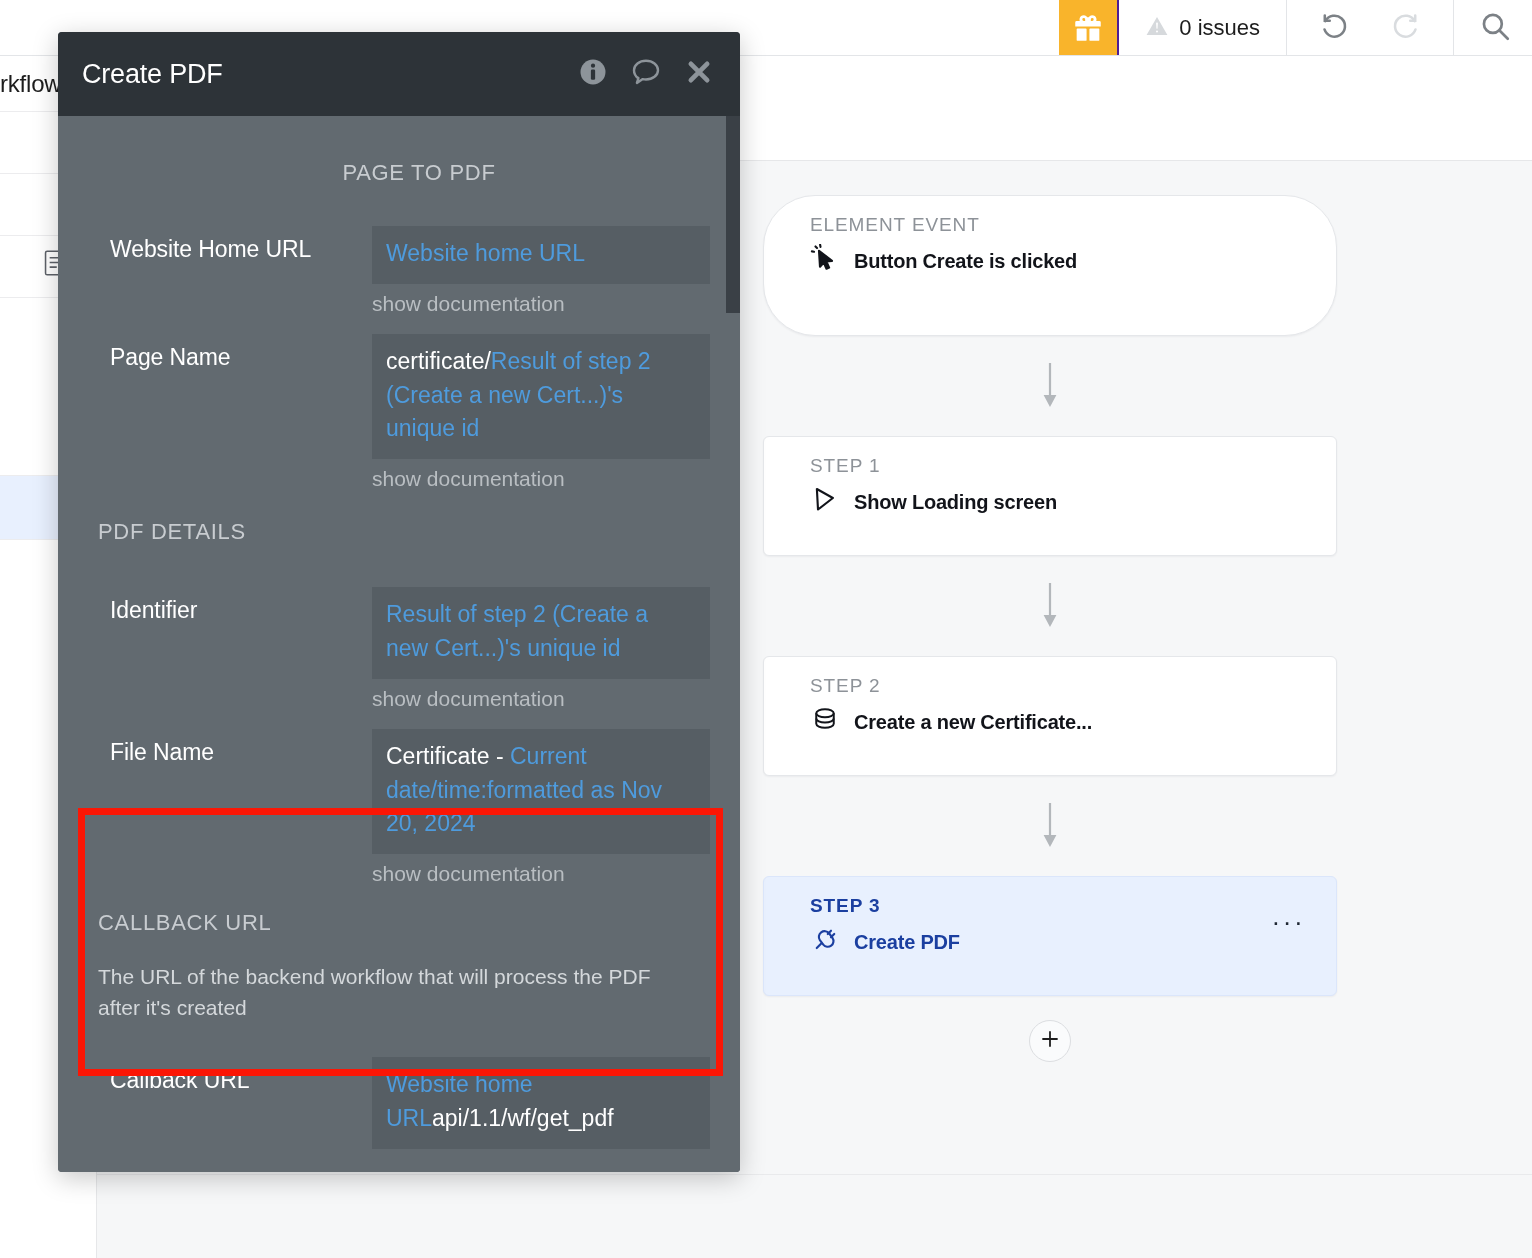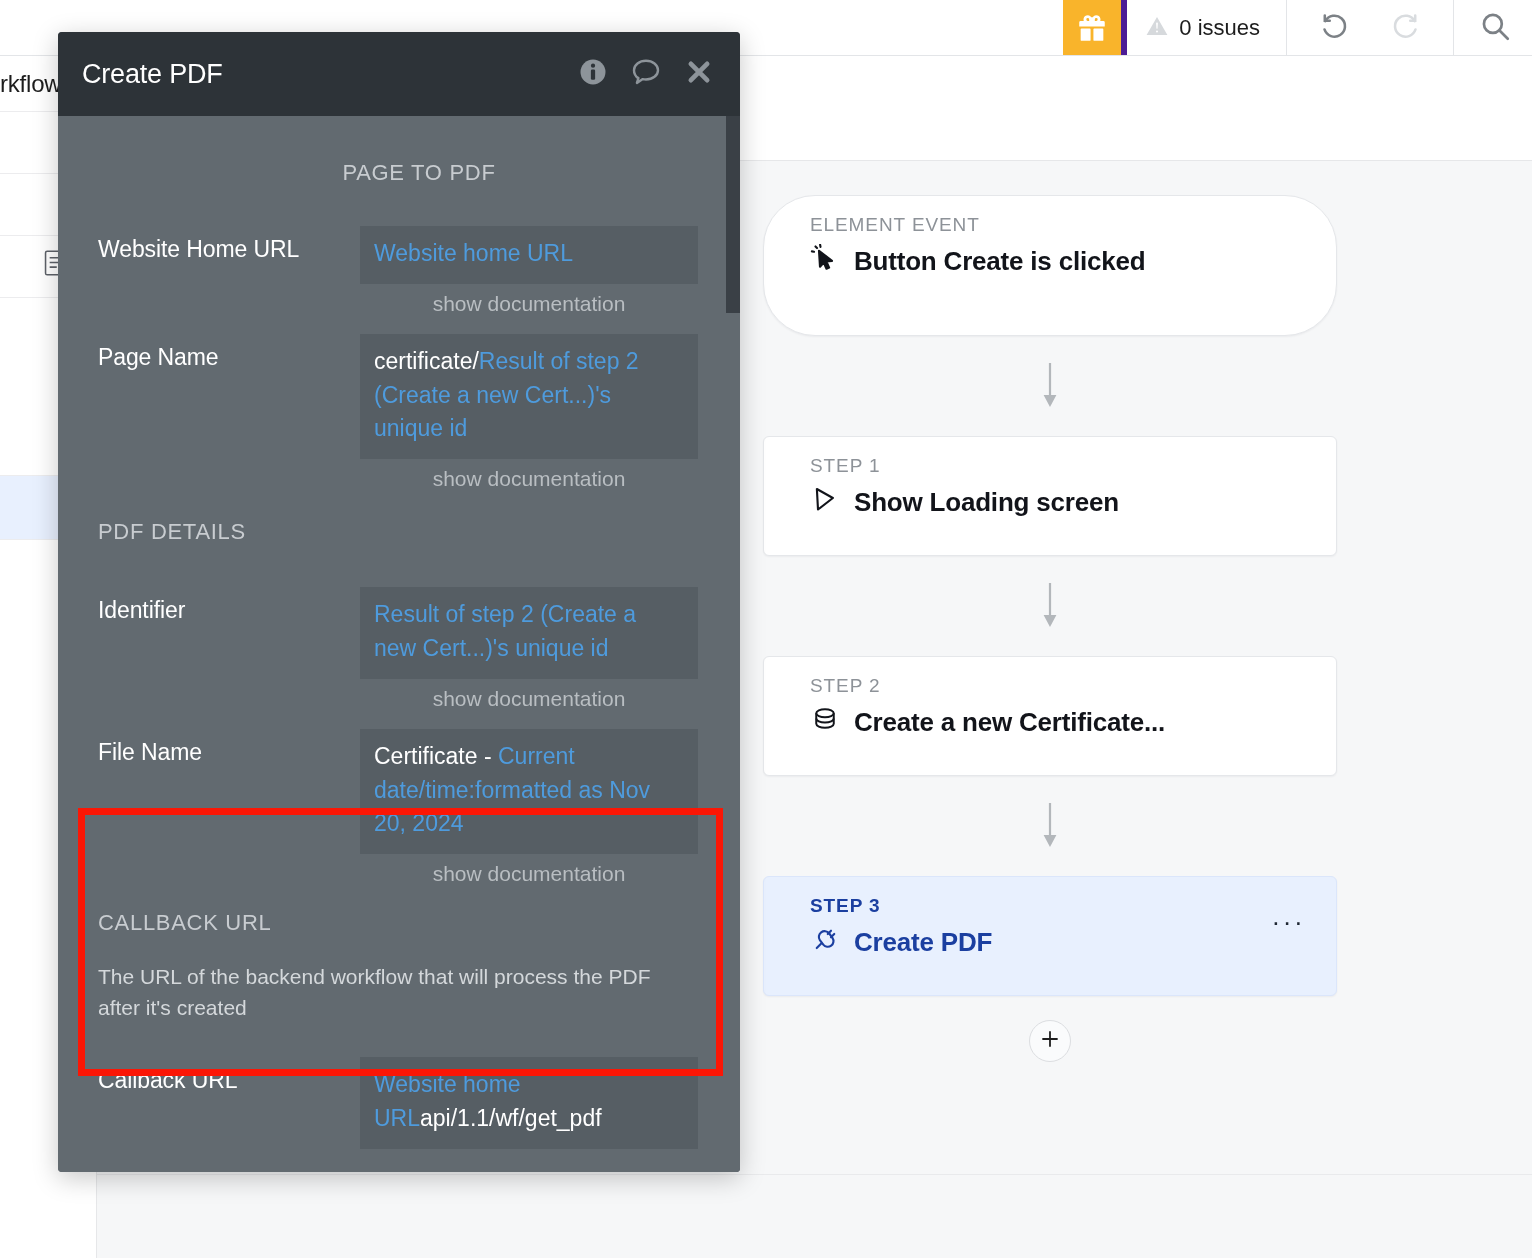--- a/index.html
+++ b/index.html
@@ -19,22 +19,22 @@
     position: absolute; left: 0; top: 0; width: 1532px; height: 56px;
     background: #ffffff; border-bottom: 1px solid #e3e5e8;
     display: flex; justify-content: flex-end; align-items: stretch;
   }
   .tb-gift {
     width: 58px; background: #f9b42b; display: flex;
     align-items: center; justify-content: center;
   }
   .tb-issues {
     display: flex; align-items: center; gap: 10px;
-    padding: 0 26px 0 18px; border-right: 1px solid #e3e5e8;
-    border-left: 6px solid #4c1d95;
+    padding: 0 26px 0 26px; border-right: 1px solid #e3e5e8;
+    border-left: 2px solid #4c1d95;
   }
   .tb-issues .lbl { font-size: 22px; color: #1d1d1d; }
   .tb-undoredo {
     display: flex; align-items: center; gap: 34px; padding: 0 30px;
     border-right: 1px solid #e3e5e8;
   }
   .tb-search { display: flex; align-items: center; padding: 0 20px 0 24px; }
 
   
   .leftcol {
@@ -83,21 +83,21 @@
   .card.selected {
     background: #e8f0fe; border-color: #dbe6fb;
   }
   .card .kicker {
     font-size: 19px; letter-spacing: 0.9px; color: #8d9298;
     font-weight: 400; margin-bottom: 8px;
   }
   .card.selected .kicker { color: #1b3fa0; font-weight: 700; }
   .card .titlerow { display: flex; align-items: center; gap: 14px; }
   .card .ctitle {
-    font-size: 26px; color: #12141a; font-weight: 700; letter-spacing: -0.2px;
+    font-size: 20px; color: #12141a; font-weight: 700; letter-spacing: -0.2px;
   }
   .card.selected .ctitle { color: #1b3fa0; }
   .card .dots {
     position: absolute; right: 30px; top: 26px;
     letter-spacing: 4px; font-size: 26px; color: #1f2733; line-height: 1;
   }
   .arrowgap {
     height: 100px; display: flex; align-items: center; justify-content: center;
   }
   .plusrow { height: 90px; display: flex; align-items: center; justify-content: center; }
@@ -140,33 +140,33 @@
 
   .sect-head {
     font-size: 22px; color: #c8ccd0; letter-spacing: 0.7px;
     padding: 0 0 0 40px; font-weight: 400;
   }
   .helptext {
     font-size: 21px; color: #d4d8db; line-height: 1.45;
     padding-left: 40px; padding-right: 58px;
   }
 
-  .frow { display: flex; padding-left: 40px; }
+  .frow { display: flex; padding-left: 40px; margin-left: 12px; }
   .flabel {
     width: 262px; font-size: 23px; color: #ffffff; padding-top: 10px;
     letter-spacing: -0.1px;
   }
   .fcontrol { width: 338px; }
   .fbox {
     background: #565e64; min-height: 54px; padding: 11px 14px 13px 14px;
     font-size: 23px; color: #ffffff; line-height: 1.47; word-wrap: break-word;
   }
   .blue { color: #4e9bdd; }
   .showdoc {
-    text-align: center; font-size: 21px; color: #b9bec2; padding-top: 8px;
+    text-align: left; font-size: 21px; color: #b9bec2; padding-top: 8px;
   }
 
   
   .redbox {
     position: absolute; left: 78px; top: 808px; width: 645px; height: 268px;
     border: 7px solid #fb1605; pointer-events: none; z-index: 5;
   }
 </style>
 </head>
 <body>

